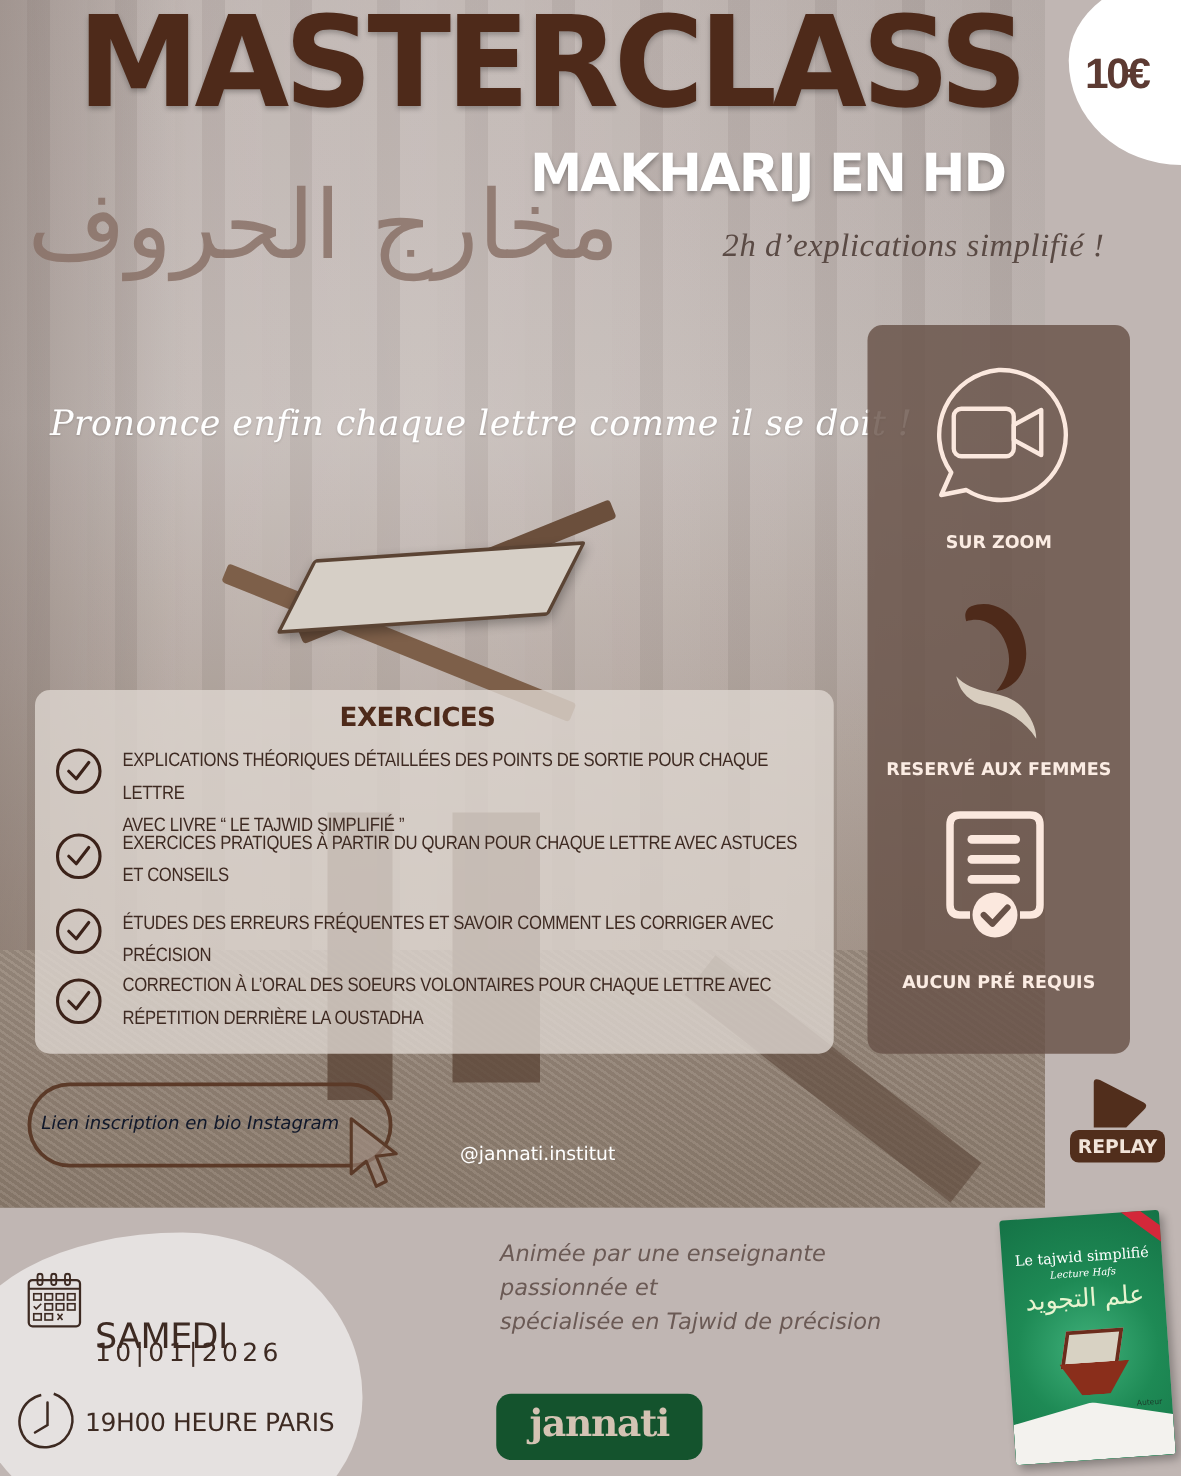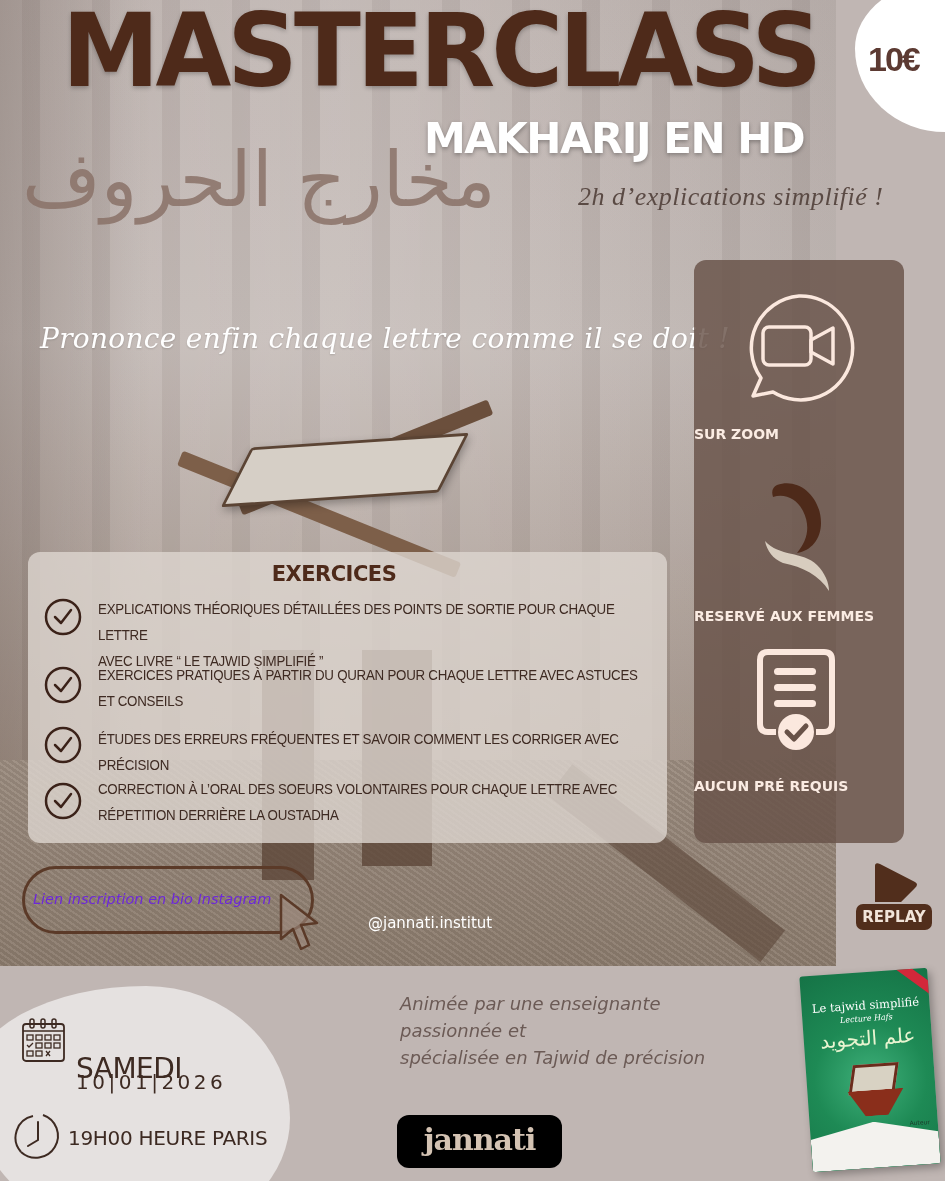--- a/index.html
+++ b/index.html
@@ -74,21 +74,21 @@
     font-family: "DejaVu Serif", serif; font-style: italic;
     font-size: 28px; color: #ffffff; letter-spacing: 0.3px;
     text-shadow: 0 1px 2px rgba(0,0,0,0.15);
   }
 
   
   .features {
     position: absolute; left: 694px; top: 260px; width: 210px; height: 583px;
     background: rgba(104, 82, 72, 0.82); border-radius: 12px;
   }
-  .feature { position: absolute; left: 0; width: 210px; }
+  .feature { position: absolute; left: 0; width: 210px; text-align: center; }
   .feature .label {
     display: block; font-family: "DejaVu Sans", sans-serif; font-weight: bold;
     font-size: 14px; color: #fbece3; letter-spacing: 0px;
   }
   .f1 { top: 32px; }
   .f1 .icon { width: 112px; height: 112px; margin: 0 auto; display:block; }
   .f1 .label { margin-top: 22px; }
   .f2 { top: 221px; }
   .f2 .icon { width: 80px; height: 110px; margin: 0 auto; display:block; }
   .f2 .label { margin-top: 17px; }
@@ -123,21 +123,21 @@
 
   
   .cta {
     position: absolute; left: 22px; top: 866px; width: 292px; height: 68px;
     border: 3px solid #5b3a28; border-radius: 34px;
     cursor: pointer;
   }
   .cta .text {
     position: absolute; left: 8px; top: 22px; white-space: nowrap;
     font-family: "DejaVu Sans", sans-serif; font-style: italic; font-size: 14.5px;
-    color: #6d28d9;
+    color: #0f172a;
     text-align: center;
   }
   .cta .cursor { position: absolute; left: 252px; top: 24px; width: 44px; height: 60px; }
   .handle {
     position: absolute; left: 368px; top: 914px;
     font-family: "DejaVu Sans", sans-serif; font-size: 15px; color: #ffffff;
   }
   .replay {
     position: absolute; left: 856px; top: 860px; width: 76px; height: 72px; cursor:pointer;
   }
@@ -169,21 +169,21 @@
     position: absolute; left: 68px; top: 1126px;
     font-family: "DejaVu Sans", sans-serif; font-size: 20px; color: #3d2a22; letter-spacing: -0.3px;
   }
   .teacher {
     position: absolute; left: 400px; top: 990px; width: 360px;
     font-family: "DejaVu Sans", sans-serif; font-style: italic;
     font-size: 18px; line-height: 27px; color: #6b5a55;
   }
   .logo {
     position: absolute; left: 397px; top: 1115px; width: 165px; height: 53px;
-    background: #000000; border-radius: 12px; text-align: center;
+    background: #14532d; border-radius: 12px; text-align: center;
     font-family: "DejaVu Serif", serif; font-weight: bold; font-size: 30px;
     line-height: 50px; color: #d4c3b3; letter-spacing: -1px;
   }
   .book {
     position: absolute; left: 806px; top: 972px; width: 128px; height: 196px;
     transform: rotate(-4deg);
     background: radial-gradient(circle at 50% 55%, #3fb07a 0%, #1e8a55 45%, #157346 100%);
     border-radius: 3px; box-shadow: 3px 4px 8px rgba(0,0,0,0.3);
     overflow: hidden;
   }

